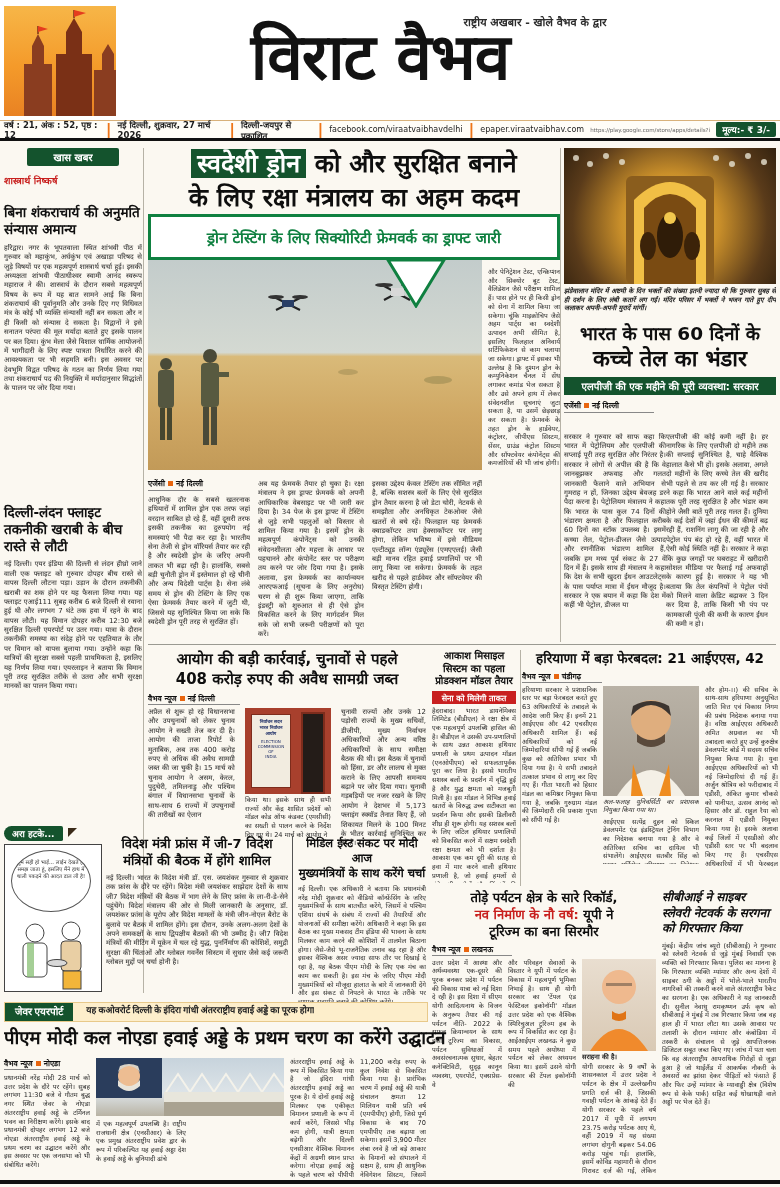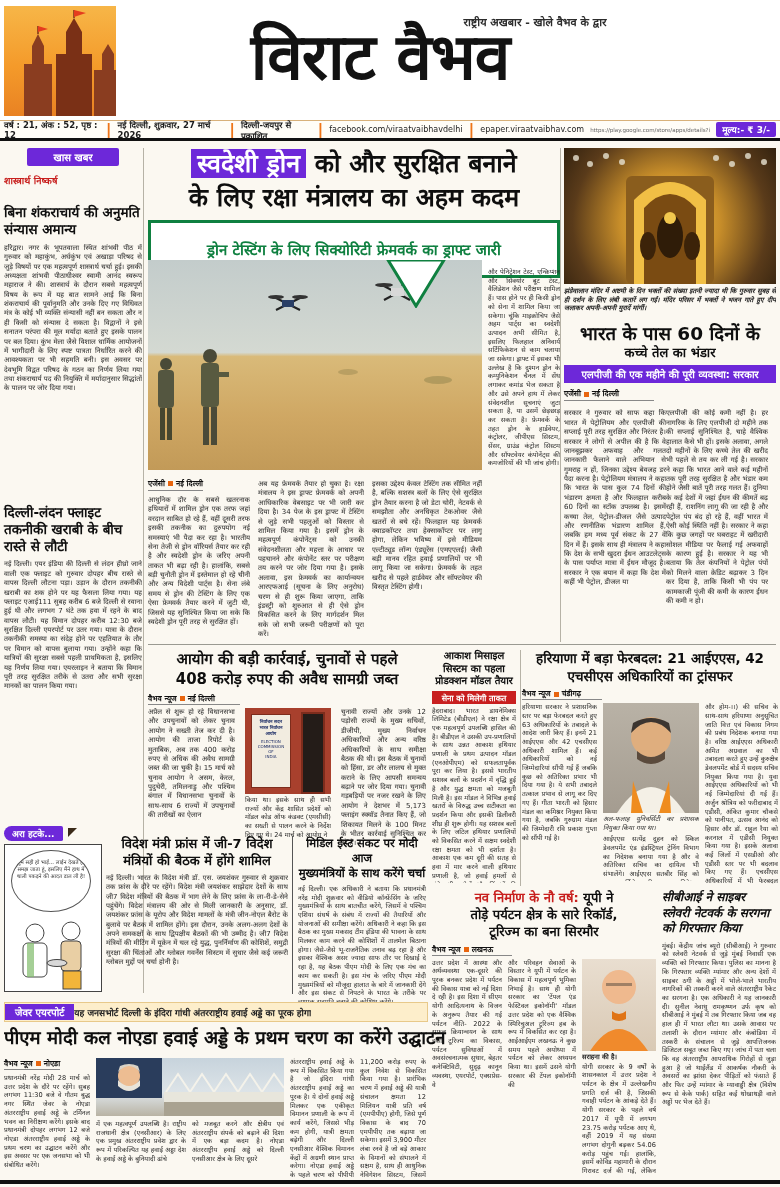--- a/index.html
+++ b/index.html
@@ -9,21 +9,21 @@
   .bt{font-size:7px;line-height:1.34;color:#262626;text-align:justify;overflow:hidden;}
   .bt-s{font-size:6.6px;line-height:1.32;color:#262626;text-align:justify;overflow:hidden;}
   .hl{font-weight:bold;color:#0e0e0e;}
   .center{text-align:center;}
   .byline{font-size:7.6px;font-weight:bold;color:#101010;white-space:nowrap;}
   .byline .sq{display:inline-block;width:5px;height:5px;background:#e8650f;margin:0 3px;vertical-align:middle;}
   .rule-h{background:#111;}
   .rule-thin{background:#9a9a92;}
   .cap{font-size:6.6px;font-weight:bold;font-style:italic;line-height:1.3;color:#222;text-align:justify;overflow:hidden;}
   .photo{position:relative;overflow:hidden;background:#c9c4ba;}
-  .orange-chip{background:#6d28d9;color:#fff;font-weight:bold;}
+  .orange-chip{background:#14532d;color:#fff;font-weight:bold;}
   .vline{background:#b6b2a6;width:1px;}
   .masthead-title{font-weight:bold;color:#121212;letter-spacing:-1px;}
   .greenbox{border:3px solid #0f8040;background:#fff;color:#0f8040;font-weight:bold;}
   .redtag{background:#c81f1f;color:#fff;font-weight:bold;text-align:center;}
   .strip{background:#fdeecb;border:1px solid #e8c98a;}
 </style>
 </head>
 <body>
 
 <div class="page">
@@ -86,21 +86,21 @@
       </div>
     </div>
   </div>
   <div class="abs vline" style="left:143px;top:148px;height:845px;"></div>
 
   <div class="abs" style="left:148px;top:148px;width:412px;height:496px;">
     <div class="hl center" style="font-size:25px;line-height:1.3;white-space:nowrap;">
       <span class="orange-chip" style="padding:0 6px;">स्वदेशी ड्रोन</span><span> को और सुरक्षित बनाने</span>
     </div>
     <div class="hl center" style="font-size:25px;line-height:1.35;">के लिए रक्षा मंत्रालय का अहम कदम</div>
-    <div class="greenbox center" style="margin-top:6px;font-size:15px;padding:16px 0;">ड्रोन टेस्टिंग के लिए सिक्योरिटी फ्रेमवर्क का ड्राफ्ट जारी</div>
+    <div class="greenbox center" style="font-size:15px;padding:10px 0;">ड्रोन टेस्टिंग के लिए सिक्योरिटी फ्रेमवर्क का ड्राफ्ट जारी</div>
 
     <div class="photo" style="position:absolute;left:0;top:112px;width:334px;height:210px;background:linear-gradient(180deg,#c3cccb 0%,#d4d9d2 44%,#d9ba79 46%,#cfa763 75%,#c29a58 100%);">
       <svg width="334" height="210">
         <g>
           <line x1="128" y1="38" x2="152" y2="50" stroke="#222" stroke-width="2"></line>
           <line x1="152" y1="38" x2="128" y2="50" stroke="#222" stroke-width="2"></line>
           <rect x="134" y="40" width="12" height="7" fill="#2a3f66"></rect>
           <ellipse cx="128" cy="37" rx="8" ry="2" fill="#333"></ellipse>
             <ellipse cx="152" cy="37" rx="8" ry="2" fill="#333"></ellipse>
         </g>
@@ -160,26 +160,26 @@
             <circle cx="58" cy="14" r="3"></circle>
           <circle cx="152" cy="10" r="3"></circle>
             <circle cx="168" cy="16" r="3"></circle>
             <circle cx="184" cy="8" r="3"></circle>
             <circle cx="200" cy="14" r="3"></circle>
         </g>
       </svg>
     </div>
     <div class="cap" style="margin-top:3px;height:30px;">झंडेवालान मंदिर में अष्टमी के दिन भक्तों की संख्या इतनी ज्यादा थी कि गुरुवार सुबह से ही दर्शन के लिए लंबी कतारें लग गईं। मंदिर परिसर में भक्तों ने भजन गाते हुए दीप जलाकर अपनी-अपनी मुरादें मांगीं।</div>
     <div class="hl center" style="font-size:18.5px;margin-top:5px;line-height:1.25;">भारत के पास 60 दिनों के</div>
-    <div class="hl center" style="font-size:13px;line-height:1.25;">कच्चे तेल का भंडार</div>
+    <div class="hl center" style="font-size:22px;line-height:1.25;">कच्चे तेल का भंडार</div>
     <div class="orange-chip center" style="margin-top:4px;font-size:10px;padding:2px 0;">एलपीजी की एक महीने की पूरी व्यवस्था: सरकार</div>
     <div class="byline" style="margin-top:5px;border-bottom:1px solid #888;padding-bottom:2px;width:90px;">
       <span>एजेंसी</span><span class="sq"></span><span>नई दिल्ली</span>
     </div>
-    <div style="display:flex;gap:0;margin-top:8px;">
+    <div style="display:flex;gap:0;margin-top:20px;">
       <div class="bt" style="width:102px;height:232px;">सरकार ने गुरुवार को साफ कहा कि भारत में पेट्रोलियम और एलपीजी की सप्लाई पूरी तरह सुरक्षित और निरंतर है। सरकार ने लोगों से अपील की है कि वे जानबूझकर अफवाह और गलत जानकारी फैलाने वाले अभियान से गुमराह न हों, जिनका उद्देश्य बेवजह डर पैदा करना है। पेट्रोलियम मंत्रालय ने कहा कि भारत के पास कुल 74 दिनों की भंडारण क्षमता है और फिलहाल करीब 60 दिनों का स्टॉक उपलब्ध है। इसमें कच्चा तेल, पेट्रोल-डीजल जैसे उत्पाद और रणनीतिक भंडारण शामिल हैं, जबकि हम मध्य पूर्व संकट के 27 वें दिन में हैं। इसके साथ ही मंत्रालय ने कहा कि देश के सभी खुदरा ईंधन आउटलेट्स के पास पर्याप्त मात्रा में ईंधन मौजूद है। सरकार ने एक बयान में कहा कि देश में कहीं भी पेट्रोल, डीजल या</div>
       <div class="bt" style="width:102px;height:232px;">एलपीजी की कोई कमी नहीं है। हर नागरिक के लिए एलपीजी दो महीने तक की सप्लाई सुनिश्चित है, चाहे वैश्विक हालात कैसे भी हों। इसके अलावा, अगले दो महीनों के लिए कच्चे तेल की खरीद भी पहले से तय कर ली गई है। सरकार ने कहा कि भारत आने वाले कई महीनों तक पूरी तरह सुरक्षित है और भंडार कम होने जैसी बातें पूरी तरह गलत हैं। दुनिया के कई देशों में जहां ईंधन की कीमतें बढ़ रही हैं, राशनिंग लागू की जा रही है और पेट्रोल पंप बंद हो रहे हैं, वहीं भारत में ऐसी कोई स्थिति नहीं है। सरकार ने कहा कि कुछ जगहों पर घबराहट में खरीदारी सोशल मीडिया पर फैलाई गई अफवाहों के कारण हुई है। सरकार ने यह भी बताया कि तेल कंपनियों ने पेट्रोल पंपों को मिलने वाला क्रेडिट बढ़ाकर 3 दिन कर दिया है, ताकि किसी भी पंप पर कामकाजी पूंजी की कमी के कारण ईंधन की कमी न हो।</div>
     </div>
   </div>
 
   <div class="abs rule-thin" style="left:148px;top:644px;width:628px;height:1px;"></div>
 
   <div class="abs" style="left:148px;top:650px;width:278px;height:180px;">
     <div class="hl center" style="font-size:15px;line-height:1.3;white-space:nowrap;overflow:hidden;">आयोग की बड़ी कार्रवाई, चुनावों से पहले</div>
     <div class="hl center" style="font-size:15px;line-height:1.3;white-space:nowrap;overflow:hidden;">408 करोड़ रुपए की अवैध सामग्री जब्त</div>
@@ -218,21 +218,20 @@
   </div>
 
   <div class="abs" style="left:432px;top:650px;width:84px;height:236px;border-right:1px solid #b6b2a6;padding-right:4px;">
     <div class="hl center" style="font-size:10px;line-height:1.25;">आकाश मिसाइल सिस्टम का पहला प्रोडक्शन मॉडल तैयार</div>
     <div class="redtag" style="font-size:8px;margin-top:3px;padding:1px 0;">सेना को मिलेगी ताकत</div>
     <div class="bt-s" style="margin-top:3px;height:176px;">हैदराबाद। भारत डायनेमिक्स लिमिटेड (बीडीएल) ने रक्षा क्षेत्र में एक महत्वपूर्ण उपलब्धि हासिल की है। बीडीएल ने उसकी उप-प्रणालियों के साथ उन्नत आकाश हथियार प्रणाली के प्रथम उत्पादन मॉडल (एनओपीएम) को सफलतापूर्वक पूरा कर लिया है। इससे भारतीय सशस्त्र बलों के प्रदर्शन में वृद्धि हुई है और युद्ध क्षमता को मजबूती मिली है। इस मॉडल ने विभिन्न हवाई खतरों के विरुद्ध उच्च सटीकता का प्रदर्शन किया और इसकी डिलीवरी शीघ्र ही शुरू होगी। यह सशस्त्र बलों के लिए जटिल हथियार प्रणालियों को विकसित करने में सक्षम स्वदेशी रक्षा क्षमता को भी दर्शाता है। आकाश एक कम दूरी की सतह से हवा में मार करने वाली हथियार प्रणाली है, जो हवाई हमलों से संवेदनशील क्षेत्रों और बिंदुओं की रक्षा करती है। आकाश प्रणाली ग्रुप मोड या ऑटोनॉमस मोड में एक साथ कई लक्ष्यों को भेद सकती है। इसमें बिल्ट-इन इलेक्ट्रॉनिक काउंटर-काउंटर मेजर्स (ईसीसीएम) विशेषताएं हैं। हेलीकॉप्टर, लड़ाकू विमान, यूएवी आदि को निशाना बनाने में यह सक्षम है। संपूर्ण हथियार प्रणाली को मोबाइल प्लेटफॉर्म पर कॉन्फिगर किया गया है।</div>
   </div>
 
   <div class="abs" style="left:522px;top:650px;width:256px;height:236px;">
     <div class="hl center" style="font-size:13.5px;line-height:1.3;white-space:nowrap;overflow:hidden;">हरियाणा में बड़ा फेरबदल: 21 आईएएस, 42</div>
-    <div class="hl center" style="font-size:13.5px;line-height:1.3;">एचसीएस अधिकारियों का ट्रांसफर</div>
     <div class="byline" style="margin-top:3px;border-bottom:1px solid #888;padding-bottom:1px;width:80px;">
       <span>वैभव न्यूज</span><span class="sq"></span><span>चंडीगढ़</span>
     </div>
     <div style="display:flex;gap:6px;margin-top:3px;">
       <div class="bt-s" style="width:78px;height:182px;">हरियाणा सरकार ने प्रशासनिक स्तर पर बड़ा फेरबदल करते हुए 63 अधिकारियों के तबादले के आदेश जारी किए हैं। इनमें 21 आईएएस और 42 एचसीएस अधिकारी शामिल हैं। कई अधिकारियों को नई जिम्मेदारियां सौंपी गई हैं जबकि कुछ को अतिरिक्त प्रभार भी दिया गया है। ये सभी तबादले तत्काल प्रभाव से लागू कर दिए गए हैं। गीता भारती को हिसार मंडल का कमिश्नर नियुक्त किया गया है, जबकि गुरुग्राम मंडल की जिम्मेदारी रवि प्रकाश गुप्ता को सौंपी गई है।</div>
       <div style="width:96px;">
         <div class="photo" style="width:96px;height:110px;background:linear-gradient(180deg,#b9b2a6 0%,#a49c90 100%);">
           <svg width="96" height="110">
             <circle cx="48" cy="34" r="20" fill="#dfae7e"></circle>
             <path d="M28,30 Q48,8 68,30 L66,20 Q48,10 30,20 Z" fill="#3c3530"></path>
@@ -243,24 +242,24 @@
           </svg>
         </div>
         <div class="bt-s" style="height:20px;margin-top:2px;font-style:italic;">अल-फलाह यूनिवर्सिटी का प्रशासक नियुक्त किया गया था।</div>
         <div class="bt-s" style="height:46px;">आईएएस सत्येंद्र दुहन को स्किल डेवलपमेंट एंड इंडस्ट्रियल ट्रेनिंग विभाग का निदेशक बनाया गया है और वे अतिरिक्त सचिव का दायित्व भी संभालेंगे। आईएएस सतबीर सिंह को फायर सर्विसेज हरियाणा का निदेशक और आयुष्मान भारत हरियाणा हेल्थ प्रोटेक्शन अथॉरिटी का सीईओ नियुक्त किया गया है। वंदना डिसोदिया को गृह विभाग (होम-।</div>
       </div>
       <div class="bt-s" style="width:76px;height:182px;">और होम-।।) की सचिव के साथ-साथ हरियाणा अनुसूचित जाति वित्त एवं विकास निगम की प्रबंध निदेशक बनाया गया है। वरिष्ठ आईएएस अधिकारी अमित अग्रवाल का भी तबादला करते हुए उन्हें कुरुक्षेत्र डेवलपमेंट बोर्ड में सदस्य सचिव नियुक्त किया गया है। युवा आईएएस अधिकारियों को भी नई जिम्मेदारियां दी गई हैं। अर्जुन श्रोत्रिय को फरीदाबाद में एडीसी, अंकित कुमार चौकसे को पानीपत, उत्सव आनंद को हिसार और डॉ. राहुल रैया को करनाल में एडीसी नियुक्त किया गया है। इसके अलावा कई जिलों में एसडीओ और एडीसी स्तर पर भी बदलाव किए गए हैं। एचसीएस अधिकारियों में भी फेरबदल किया गया है। अजय चोपड़ा को सोनीपत में एडीसी और जिला परिषद के सीईओ की जिम्मेदारी दी गई है।</div>
     </div>
   </div>
 
   <div class="abs" style="left:432px;top:890px;width:224px;height:292px;">
+    <div class="hl center" style="font-size:13px;line-height:1.3;">तोड़े पर्यटन क्षेत्र के सारे रिकॉर्ड,</div>
     <div class="hl center" style="font-size:13px;line-height:1.3;">
       <span style="color:#c8201e;">नव निर्माण के नौ वर्ष:</span><span> यूपी ने</span>
     </div>
-    <div class="hl center" style="font-size:13px;line-height:1.3;">तोड़े पर्यटन क्षेत्र के सारे रिकॉर्ड,</div>
     <div class="hl center" style="font-size:13px;line-height:1.3;">टूरिज्म का बना सिरमौर</div>
     <div class="byline" style="margin-top:3px;border-bottom:1px solid #888;padding-bottom:1px;width:80px;">
       <span>वैभव न्यूज</span><span class="sq"></span><span>लखनऊ</span>
     </div>
     <div style="display:flex;gap:6px;margin-top:3px;">
       <div class="bt-s" style="width:70px;height:220px;">उत्तर प्रदेश में आस्था और अर्थव्यवस्था एक-दूसरे की पूरक बनकर प्रदेश में पर्यटन की विकास यात्रा को नई दिशा दे रही है। इस दिशा में सीएम योगी आदित्यनाथ के विजन के अनुरूप तैयार की गई पर्यटन नीति- 2022 के सफल क्रियान्वयन के साथ इको टूरिज्म का विकास, पर्यटन सुविधाओं में अवसंरचनात्मक सुधार, बेहतर कनेक्टिविटी, सुदृढ़ कानून व्यवस्था, एयरपोर्ट, एक्सप्रेस-वे</div>
       <div class="bt-s" style="width:68px;height:220px;">और परिवहन सेवाओं के विस्तार ने यूपी में पर्यटन के विकास में महत्वपूर्ण भूमिका निभाई है। साथ ही योगी सरकार का 'टेंपल एंड फेस्टिवल इकोनॉमी' मॉडल उत्तर प्रदेश को एक वैश्विक स्पिरिचुअल टूरिज्म हब के रूप में विकसित कर रहा है। आईआईएम लखनऊ ने कुछ समय पहले अयोध्या में पर्यटन को लेकर अध्ययन किया था। इसमें उसने योगी सरकार की टेंपल इकोनॉमी की</div>
       <div style="width:74px;">
         <div class="photo" style="width:74px;height:92px;background:linear-gradient(180deg,#e9ded0 0%,#d9c9b4 100%);">
           <svg width="74" height="92">
@@ -274,23 +273,23 @@
         <div class="bt-s" style="height:112px;">योगी सरकार के 9 वर्षों के शासनकाल में उत्तर प्रदेश ने पर्यटन के क्षेत्र में उल्लेखनीय प्रगति दर्ज की है, जिसकी गवाही पर्यटन के आंकड़े देते हैं। योगी सरकार के पहले वर्ष 2017 में यूपी में लगभग 23.75 करोड़ पर्यटक आए थे, वहीं 2019 में यह संख्या लगभग दोगुनी बढ़कर 54.06 करोड़ पहुंच गई। हालांकि, इसमें कोविड महामारी के दौरान गिरावट दर्ज की गई, लेकिन योगी सरकार की पर्यटन नीति 2022 के प्रभावी क्रियान्वयन से तेज रिकवरी हुई।</div>
       </div>
     </div>
   </div>
 
   <div class="abs" style="left:662px;top:890px;width:114px;height:292px;">
     <div class="hl" style="font-size:12px;line-height:1.3;font-style:italic;">सीबीआई ने साइबर स्लेवरी नेटवर्क के सरगना को गिरफ्तार किया</div>
     <div class="bt-s" style="margin-top:5px;height:222px;">मुंबई। केंद्रीय जांच ब्यूरो (सीबीआई) ने गुरुवार को स्लेवरी नेटवर्क से जुड़े मुंबई निवासी एक व्यक्ति को गिरफ्तार किया। पुलिस का मानना है कि गिरफ्तार व्यक्ति म्यांमार और अन्य देशों में साइबर ठगी के अड्डों में भोले-भाले भारतीय नागरिकों की तस्करी करने वाले अंतरराष्ट्रीय रैकेट का सरगना है। एक अधिकारी ने यह जानकारी दी। सुनील नेवाधु रामकृष्णन उर्फ कृष को सीबीआई ने मुंबई में तब गिरफ्तार किया जब वह हाल ही में भारत लौटा था। उसके आवास पर तलाशी के दौरान म्यांमार और कंबोडिया में तस्करी के संचालन से जुड़े आपत्तिजनक डिजिटल सबूत जब्त किए गए। जांच में पता चला कि वह अंतरराष्ट्रीय आपराधिक गिरोहों से जुड़ा हुआ है जो थाईलैंड में आकर्षक नौकरी के अवसरों का झांसा देकर पीड़ितों को फंसाते हैं और फिर उन्हें म्यांमार के म्यावाड्डी क्षेत्र (विशेष रूप से केके पार्क) सहित कई धोखाधड़ी वाले अड्डों पर भेज देते हैं।</div>
   </div>
 
-  <div class="abs strip" style="left:4px;top:1002px;width:422px;height:18px;display:flex;align-items:center;gap:0;">
+  <div class="abs strip" style="left:4px;top:1002px;width:422px;height:18px;display:flex;gap:13px;font-family:Liberation Serif, serif;">
     <span class="orange-chip" style="font-size:10px;padding:1px 10px;">जेवर एयरपोर्ट</span>
-    <span style="font-size:9px;font-weight:bold;color:#222;white-space:nowrap;overflow:hidden;">यह जनसभोर्ट दिल्ली के इंदिरा गांधी अंतरराष्ट्रीय हवाई अड्डे का पूरक होगा</span>
+    <span style="font-size:9px;font-weight:bold;color:#222;white-space:nowrap;overflow:hidden;">यह कओवरोर्ट दिल्ली के इंदिरा गांधी अंतरराष्ट्रीय हवाई अड्डे का पूरक होगा</span>
   </div>
   <div class="abs hl" style="left:4px;top:1026px;width:510px;font-size:18.5px;line-height:1.3;white-space:nowrap;overflow:hidden;">पीएम मोदी कल नोएडा हवाई अड्डे के प्रथम चरण का करेंगे उद्घाटन</div>
   <div class="abs" style="left:4px;top:1058px;width:422px;height:120px;">
     <div class="byline" style="position:absolute;left:0;top:0;border-bottom:1px solid #888;padding-bottom:1px;text-align:center;">
       <span>वैभव न्यूज</span><span class="sq"></span><span>नोएडा</span>
     </div>
     <div class="bt-s" style="position:absolute;left:0;top:16px;width:86px;height:104px;">प्रधानमंत्री नरेंद्र मोदी 28 मार्च को उत्तर प्रदेश के दौरे पर रहेंगे। सुबह लगभग 11:30 बजे वे गौतम बुद्ध नगर स्थित जेवर के नोएडा अंतरराष्ट्रीय हवाई अड्डे के टर्मिनल भवन का निरीक्षण करेंगे। इसके बाद प्रधानमंत्री दोपहर लगभग 12 बजे नोएडा अंतरराष्ट्रीय हवाई अड्डे के प्रथम चरण का उद्घाटन करेंगे और इस अवसर पर एक जनसभा को भी संबोधित करेंगे।</div>
     <div class="photo" style="position:absolute;left:92px;top:0;width:188px;height:58px;background:linear-gradient(180deg,#c7d3dc 0%,#dde4e8 60%,#b9b3a4 100%);">
       <svg width="188" height="58">
         <polygon points="0,0 66,0 66,40 0,40" fill="#2a3d5c"></polygon>
@@ -298,19 +297,18 @@
         <path d="M22,22 Q33,34 44,22 L44,28 Q33,38 22,28 Z" fill="#e8e4da"></path>
         <path d="M22,14 Q33,2 44,14 L42,8 Q33,4 24,8 Z" fill="#d8d2c6"></path>
         <g stroke="#f4f2ea" stroke-width="2" fill="none">
           <path d="M70,34 L82,16 L94,34 L106,16 L118,34 L130,16 L142,34 L154,16 L166,34 L178,16 L188,30"></path>
         </g>
         <rect x="68" y="34" width="120" height="10" fill="#e8e6dc"></rect>
         <rect x="68" y="44" width="120" height="14" fill="#a9a291"></rect>
       </svg>
     </div>
     <div class="bt-s" style="position:absolute;left:92px;top:62px;width:90px;height:58px;">में एक महत्वपूर्ण उपलब्धि है। राष्ट्रीय राजधानी क्षेत्र (एनसीआर) के लिए एक प्रमुख अंतरराष्ट्रीय प्रवेश द्वार के रूप में परिकल्पित यह हवाई अड्डा देश के हवाई अड्डे के बुनियादी ढांचे</div>
-    <div class="bt-s" style="position:absolute;left:188px;top:62px;width:92px;height:58px;">को मजबूत करने और क्षेत्रीय एवं अंतरराष्ट्रीय संपर्क को बढ़ाने की दिशा में एक बड़ा कदम है। नोएडा अंतरराष्ट्रीय हवाई अड्डे को दिल्ली एनसीआर क्षेत्र के लिए दूसरे</div>
     <div class="bt-s" style="position:absolute;left:286px;top:0;width:64px;height:120px;">अंतरराष्ट्रीय हवाई अड्डे के रूप में विकसित किया गया है जो इंदिरा गांधी अंतरराष्ट्रीय हवाई अड्डे का पूरक है। ये दोनों हवाई अड्डे मिलकर एक एकीकृत विमानन प्रणाली के रूप में कार्य करेंगे, जिससे भीड़ कम होगी, यात्री क्षमता बढ़ेगी और दिल्ली एनसीआर वैश्विक विमानन केंद्रों में अग्रणी स्थान प्राप्त करेगा। नोएडा हवाई अड्डे के पहले चरण को पीपीपी मॉडल के तहत लगभग</div>
     <div class="bt-s" style="position:absolute;left:356px;top:0;width:66px;height:120px;">11,200 करोड़ रुपए के कुल निवेश से विकसित किया गया है। प्रारंभिक चरण में हवाई अड्डे की यात्री संचालन क्षमता 12 मिलियन यात्री प्रति वर्ष (एमपीपीए) होगी, जिसे पूर्ण विकास के बाद 70 एमपीपीए तक बढ़ाया जा सकेगा। इसमें 3,900 मीटर लंबा रनवे है जो बड़े आकार के विमानों को संभालने में सक्षम है, साथ ही आधुनिक नेविगेशन सिस्टम, जिसमें इंस्ट्रूमेंट लैंडिंग सिस्टम (आईएलएस) और उन्नत एयरफील्ड लाइटिंग शामिल हैं, जो हर मौसम में 24 घंटे संचालन में सहायक हैं।</div>
   </div>
 
   <div class="abs rule-h" style="left:0;top:1180px;width:780px;height:4px;"></div>
 </div>
 
 </body></html>

